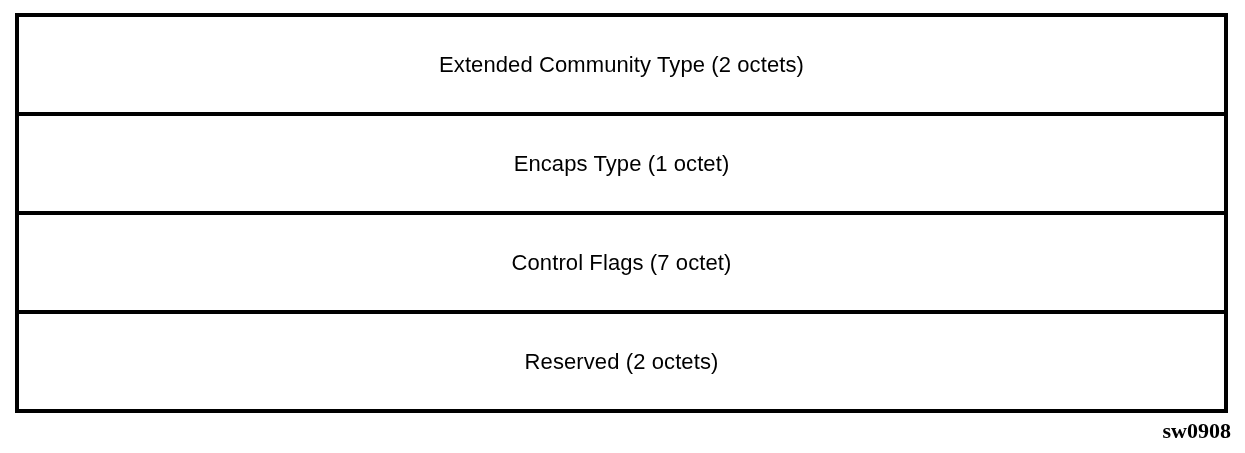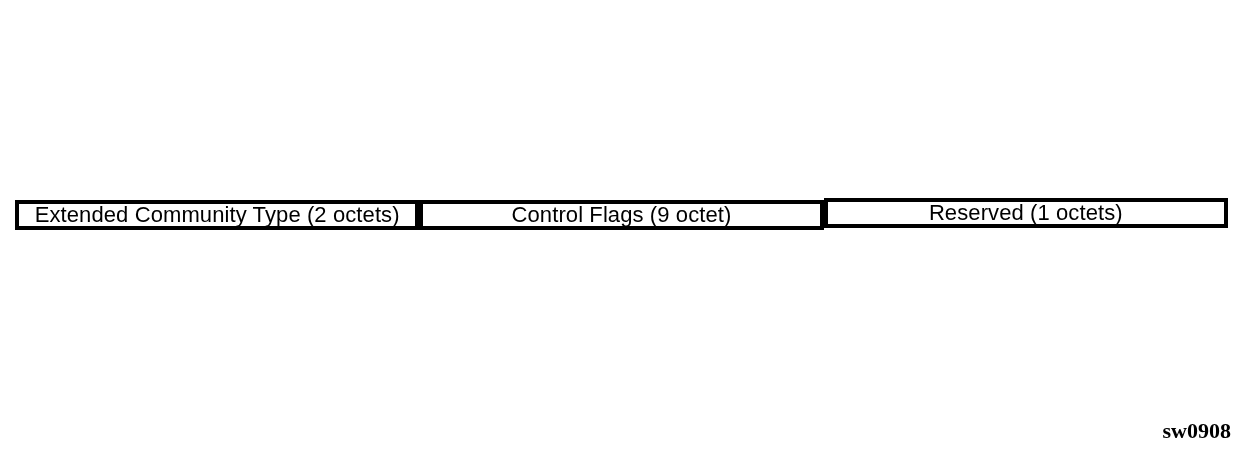--- a/index.html
+++ b/index.html
@@ -19,22 +19,21 @@
 
   
   #packet-diagram {
     position: absolute;
     left: 15px;
     top: 13px;
     width: 1213px;   
     height: 400px;   
     box-sizing: border-box;
     display: flex;
-    flex-direction: row;
-    align-items: center;
+    flex-direction: column;
   }
 
   .packet-field {
     position: relative;
     box-sizing: border-box;
     flex: 1 1 0;
     background: #ffffff;
     border: 4px solid #000000;
     display: flex;
     align-items: center;
@@ -72,25 +71,28 @@
 </style>
 </head>
 <body>
 
 <div id="packet-diagram">
 
   <div class="packet-field">
     <span class="packet-field-label">Extended Community Type (2 octets)</span>
   </div>
 
+  <div class="packet-field">
+    <span class="packet-field-label">Encaps Type (1 octet)</span>
+  </div>
 
   <div class="packet-field">
-    <span class="packet-field-label">Control Flags (9 octet)</span>
+    <span class="packet-field-label">Control Flags (7 octet)</span>
   </div>
 
 
   <div class="packet-field">
-    <span class="packet-field-label">Reserved (1 octets)</span>
+    <span class="packet-field-label">Reserved (2 octets)</span>
   </div>
 
 </div>
 
 <div id="figure-id">sw0908</div>
 
 </body></html>

